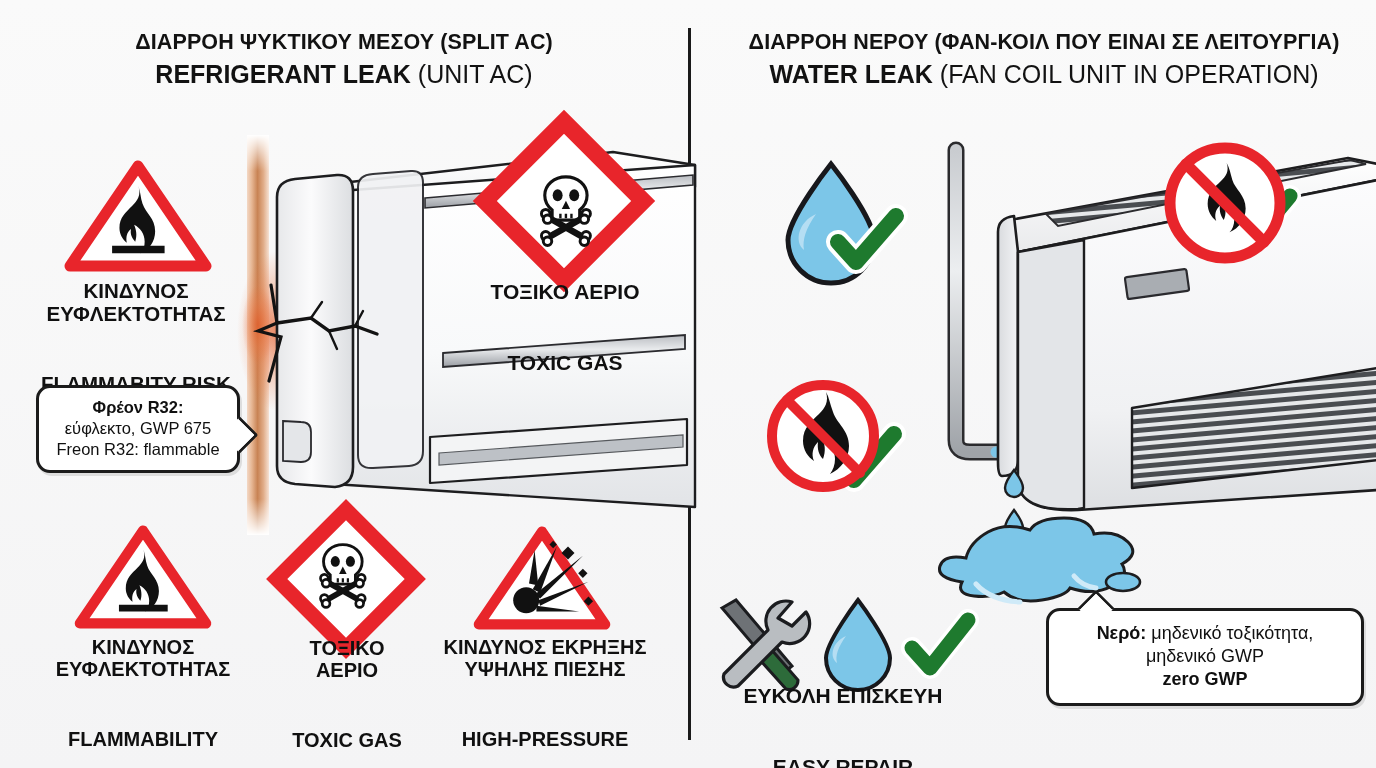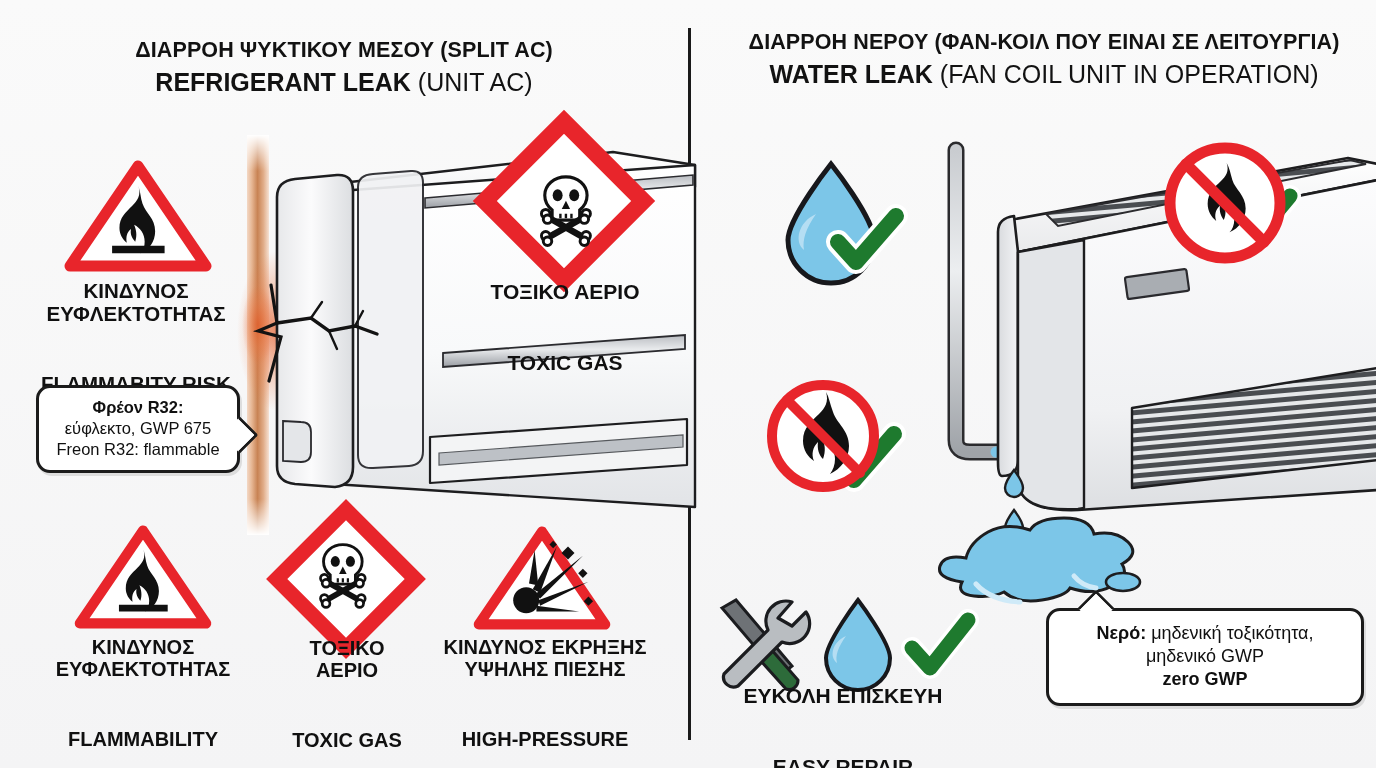--- a/index.html
+++ b/index.html
@@ -76,21 +76,21 @@
 </style>
 </head>
 <body>
 
 <div id="root">
 
   <div class="divider"></div>
 
   <div class="panel panel-left">
 
-    <div class="heading" style="top:38px;">
+    <div class="heading" style="top:30px;">
       <div class="gr">ΔΙΑΡΡΟΗ ΨΥΚΤΙΚΟΥ ΜΕΣΟΥ (SPLIT AC)</div>
       <div class="en"><b>REFRIGERANT LEAK</b><span> (UNIT AC)</span></div>
     </div>
 
     <svg style="position:absolute; left:225px; top:135px;" width="470" height="400" viewBox="0 0 470 400">
       <defs>
         <linearGradient id="pipeGrad" x1="0" y1="0" x2="1" y2="0">
           <stop offset="0%" stop-color="#f3d8c5"></stop>
           <stop offset="22%" stop-color="#e6b693"></stop>
           <stop offset="48%" stop-color="#c88354"></stop>
@@ -388,19 +388,19 @@
 
       <path d="M206 52 L224 72 L262 24" fill="none" stroke="#ffffff" stroke-width="22" stroke-linecap="round" stroke-linejoin="round"></path>
       <path d="M206 52 L224 72 L262 24" fill="none" stroke="#1E7A2E" stroke-width="15" stroke-linecap="round" stroke-linejoin="round"></path>
     </svg>
     <div class="lbl" style="left:10px; top:684px; width:290px; font-size:21px;">
       <div class="g">ΕΥΚΟΛΗ ΕΠΙΣΚΕΥΗ</div>
       <div class="e">EASY REPAIR</div>
     </div>
 
     <div class="callout" style="left:358px; top:608px; width:318px; padding:11px 10px 12px; font-size:18px;">
-      <div><b>Νερό:</b><span> μηδενική τοξικότητα,</span></div>
+      <div><b>Νερό:</b><span> μηδενικό τοξικότητα,</span></div>
       <div>μηδενικό GWP</div>
       <div style="font-weight:700;">zero GWP</div>
       <div class="tail" style="left:34px; top:-16px; transform:rotate(-135deg); border-radius:0 0 3px 0;"></div>
     </div>
   </div>
 </div>
 
 </body></html>

